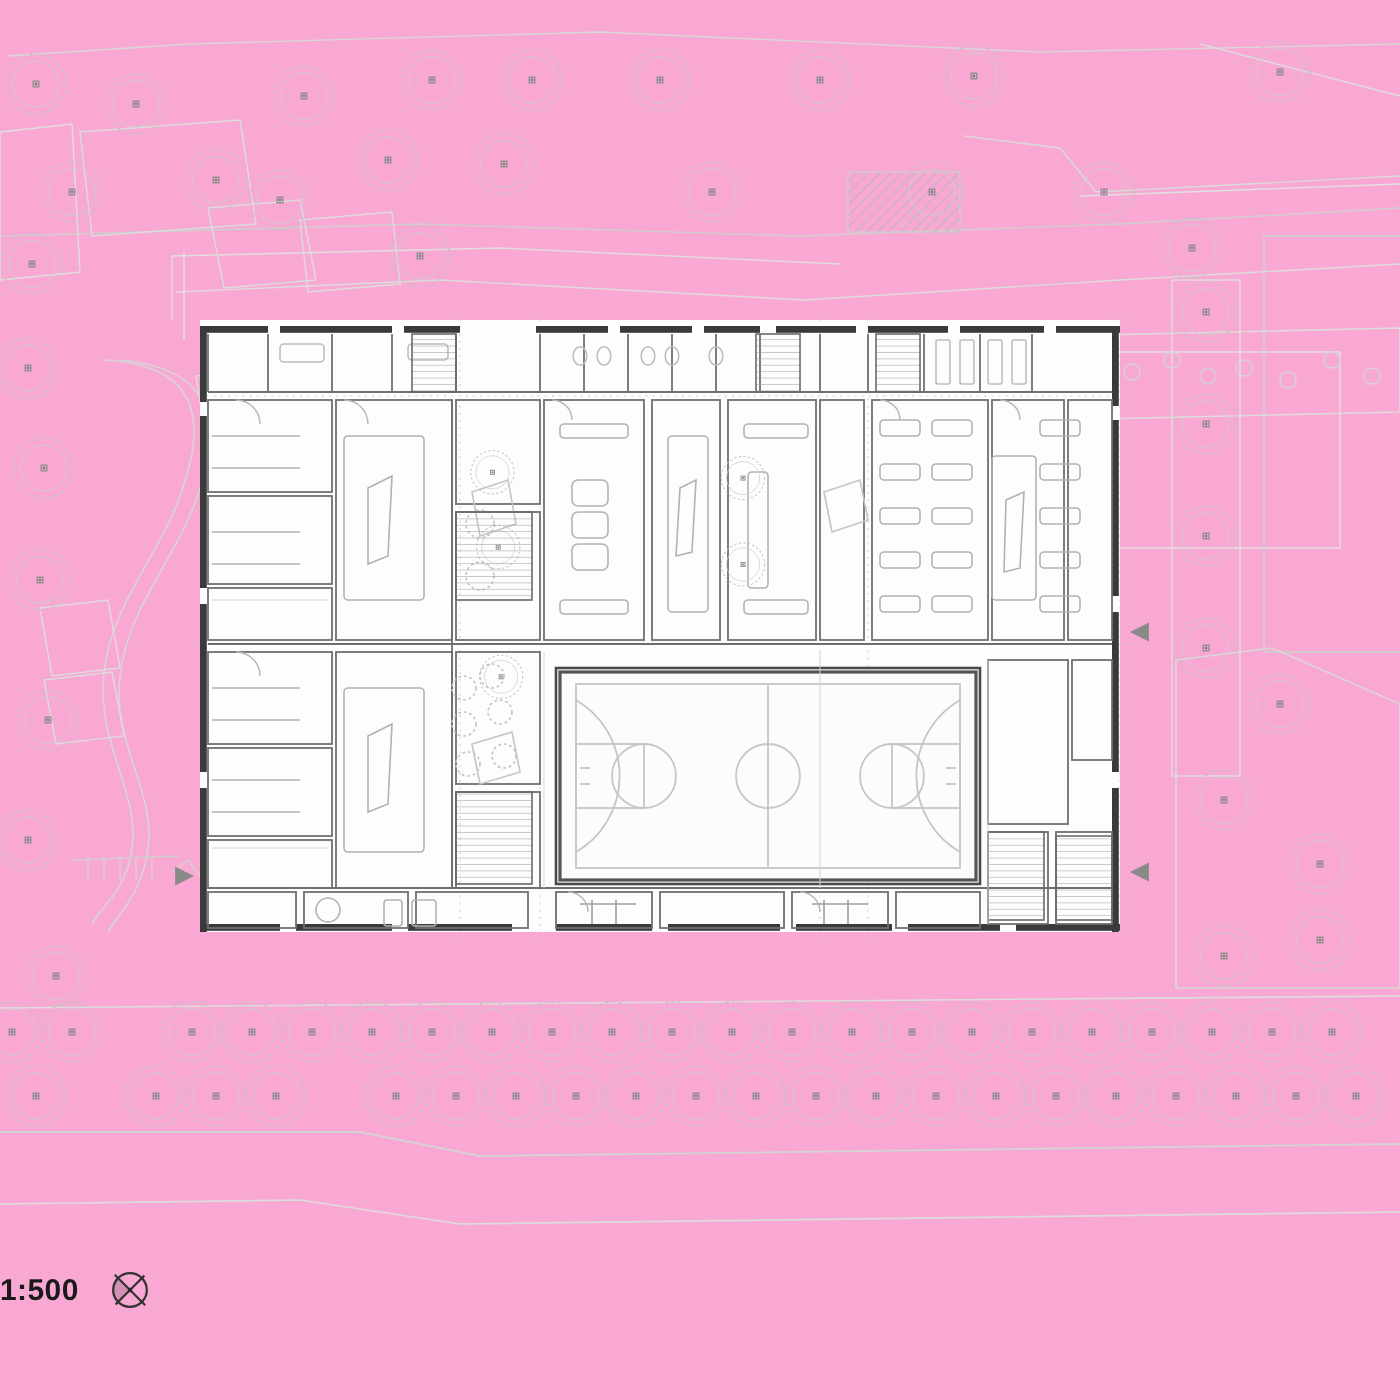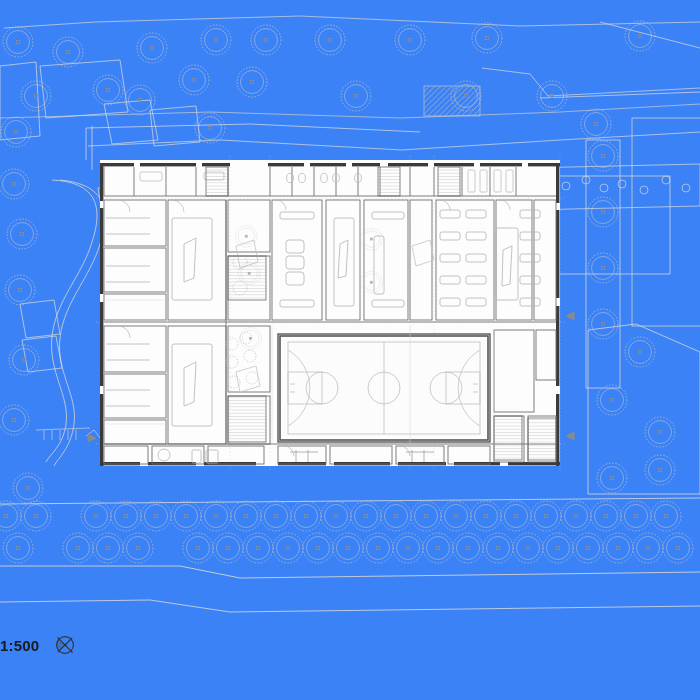--- a/index.html
+++ b/index.html
@@ -11,21 +11,21 @@
   body {
     width: 700px;
     height: 700px;
     overflow: hidden;
     font-family: "Liberation Sans", sans-serif;
   }
   #sheet {
     position: relative;
     width: 700px;
     height: 700px;
-    background: #3b82f6;
+    background: #f9a8d4;
   }
   #plan-svg {
     position: absolute;
     top: 0;
     left: 0;
     width: 700px;
     height: 700px;
     display: block;
   }
   #scale-bar {

